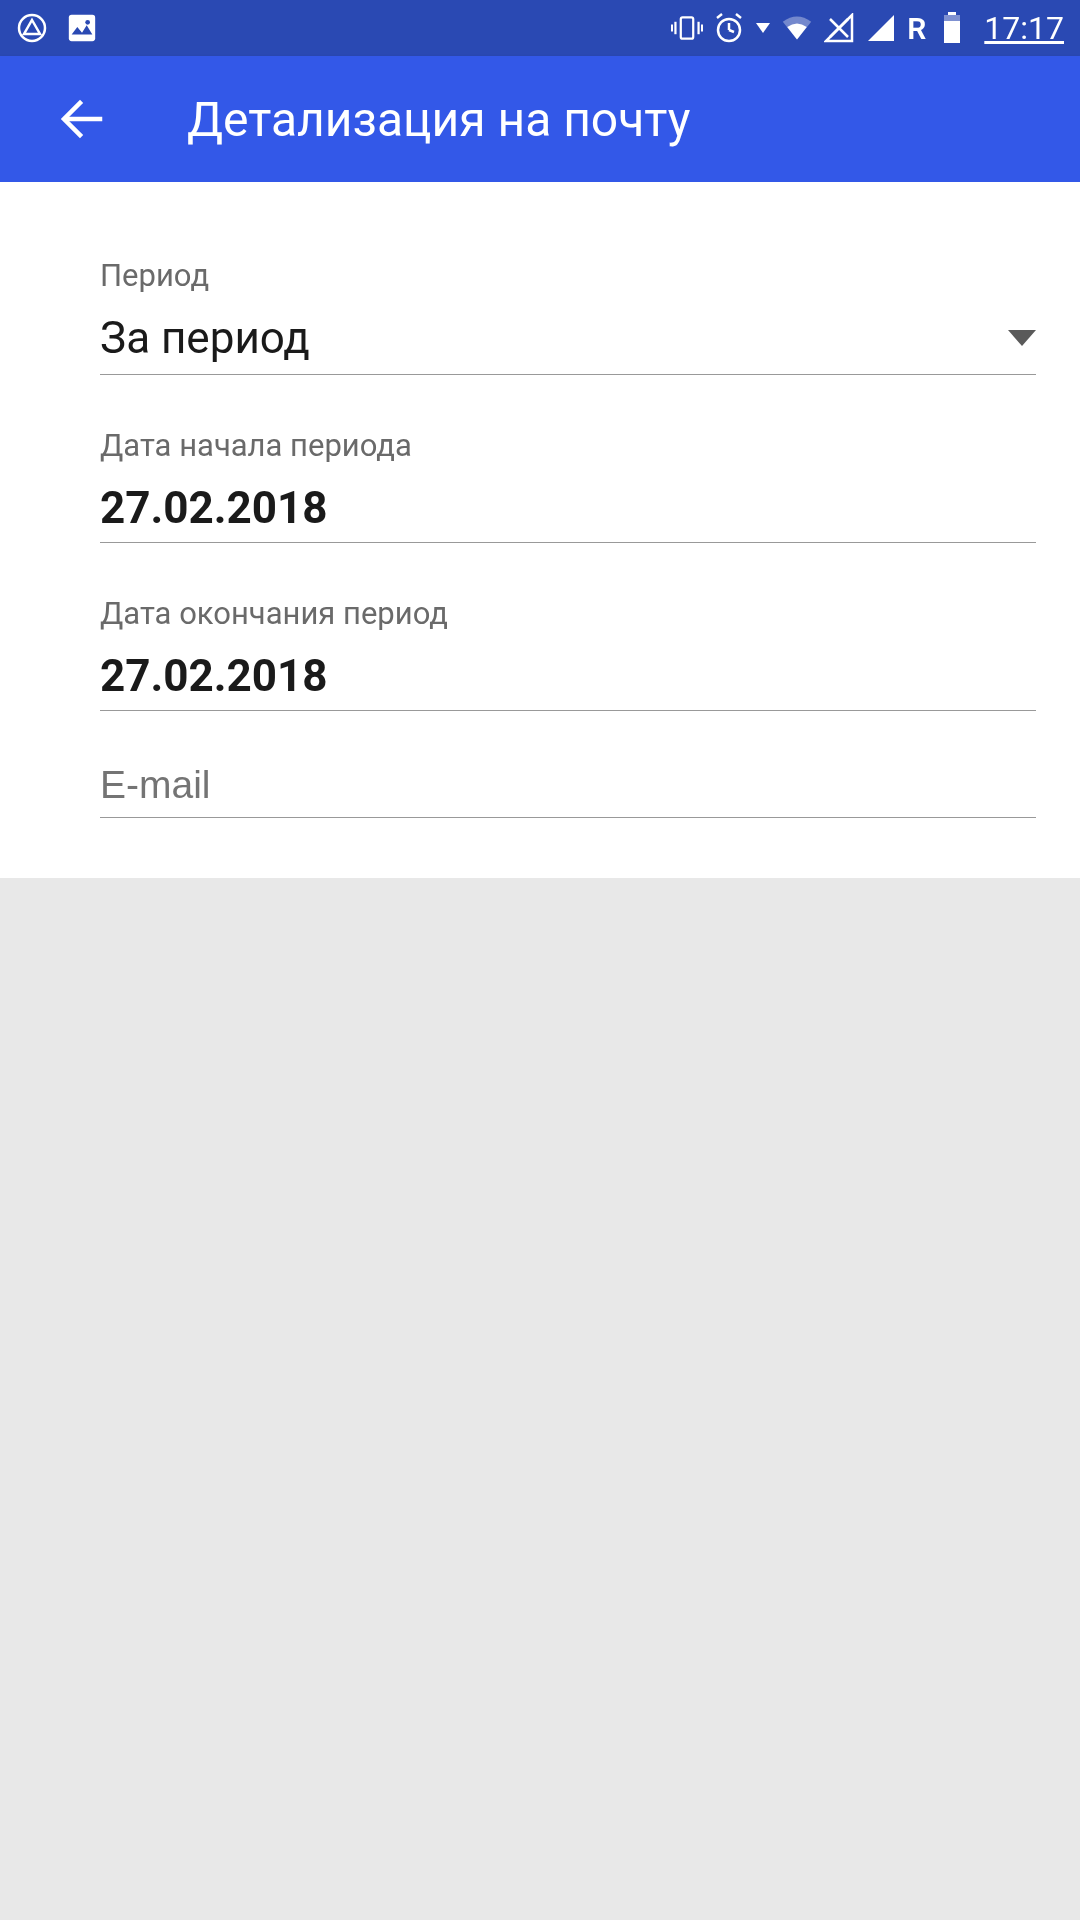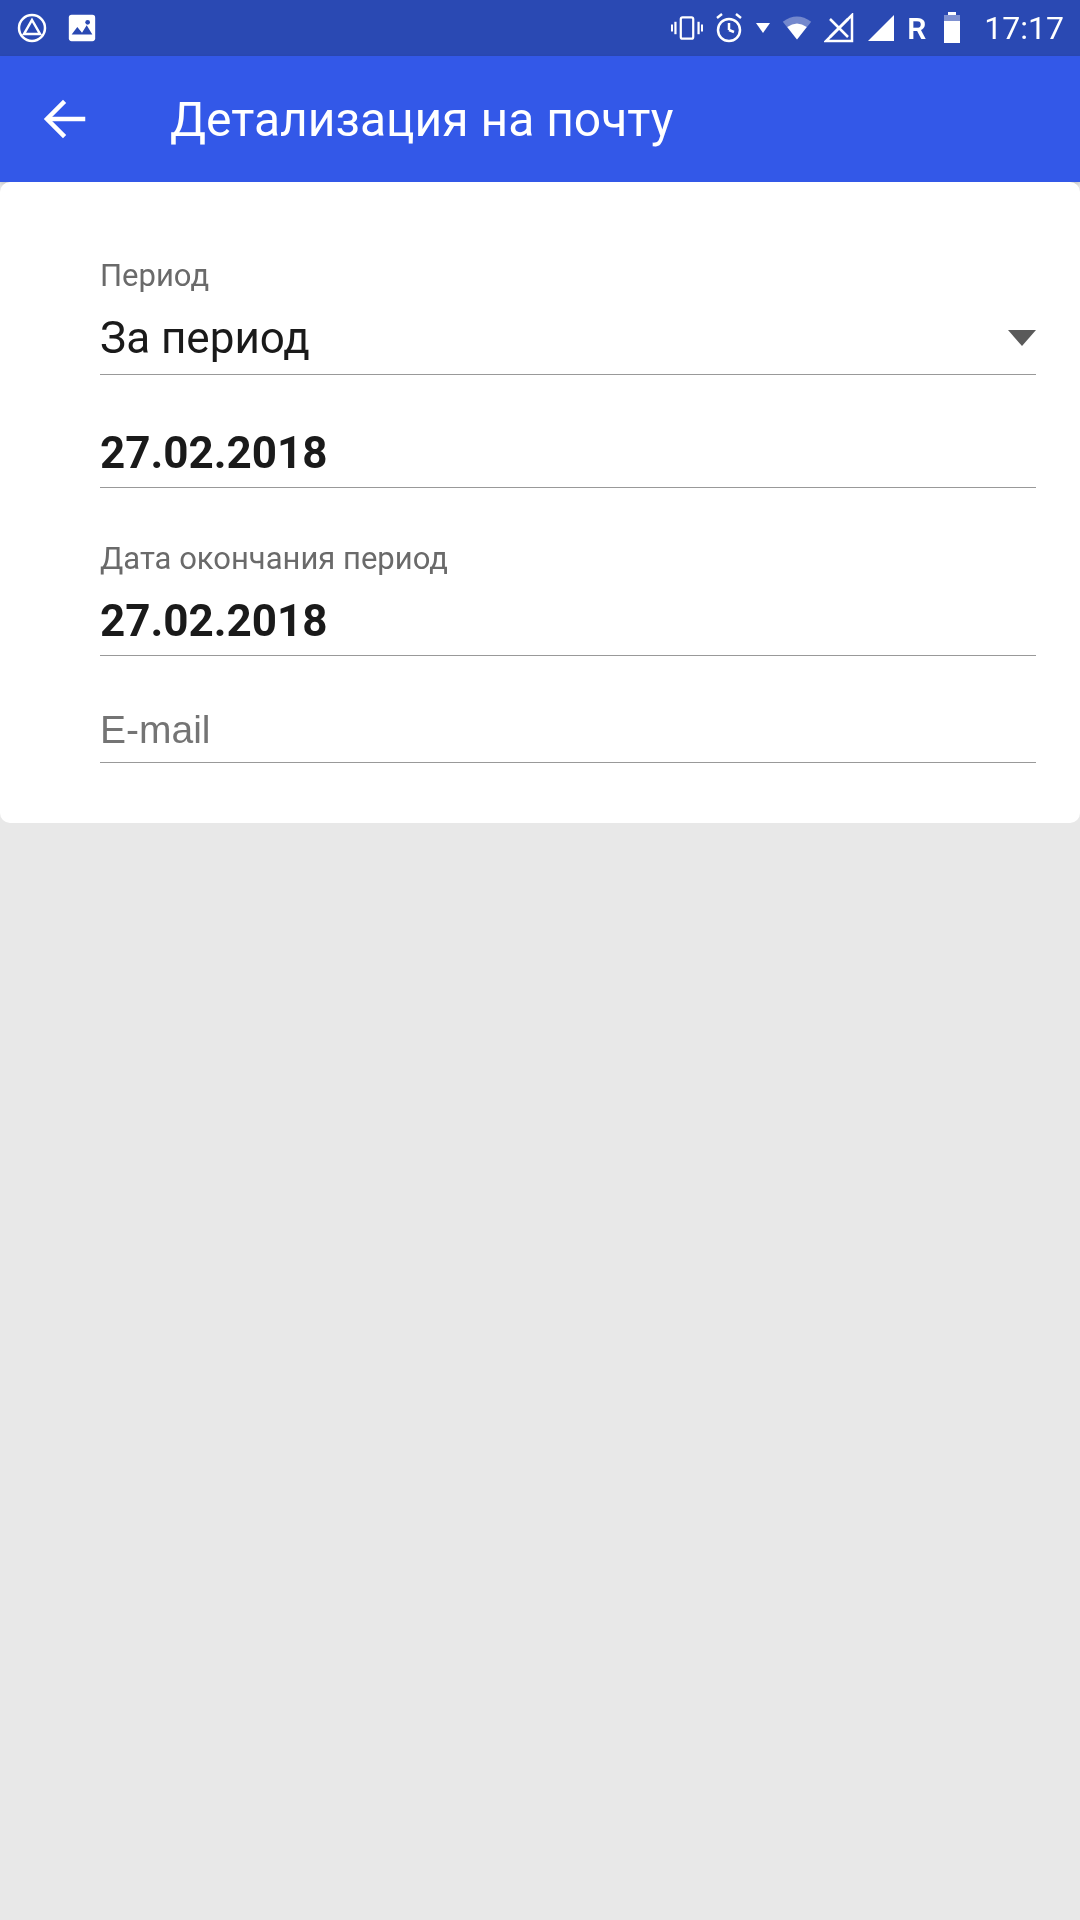--- a/index.html
+++ b/index.html
@@ -37,47 +37,47 @@
       width: 32px;
       height: 32px;
       display: flex;
       align-items: center;
       justify-content: center;
     }
     .status-time {
       font-size: 32px;
       font-weight: 400;
       margin-left: 6px;
+      text-decoration: underline;
     }
     .app-bar {
       height: 126px;
       background: #3358e8;
       display: flex;
       align-items: center;
-      padding: 0 40px;
+      padding: 0 57px;
       box-shadow: 0 2px 4px rgba(0,0,0,0.15);
     }
     .back-arrow {
       width: 50px;
       height: 50px;
       display: flex;
       align-items: center;
       justify-content: center;
       cursor: pointer;
     }
     .app-title {
       color: white;
       font-size: 48px;
       font-weight: 400;
       margin-left: 80px;
     }
     .content-card {
       background: white;
       padding: 75px 44px 60px 100px;
-      border-radius: 10px;
     }
     .field-group {
       margin-bottom: 52px;
     }
     .field-label {
       font-size: 31px;
       color: #6a6a6a;
       margin-bottom: 18px;
     }
     .field-select {
@@ -229,20 +229,21 @@
 
   <div class="field-group">
     <div class="field-label">Период</div>
     <div class="field-select">
       <span class="field-value">За период</span>
       <span class="dropdown-triangle"></span>
     </div>
   </div>
 
   <div class="field-group">
+    <div class="field-label">Дата начала периода</div>
     <div class="field-date">
       <span class="field-date-value">27.02.2018</span>
     </div>
   </div>
 
   <div class="field-group">
     <div class="field-label">Дата окончания период</div>
     <div class="field-date">
       <span class="field-date-value">27.02.2018</span>
     </div>

